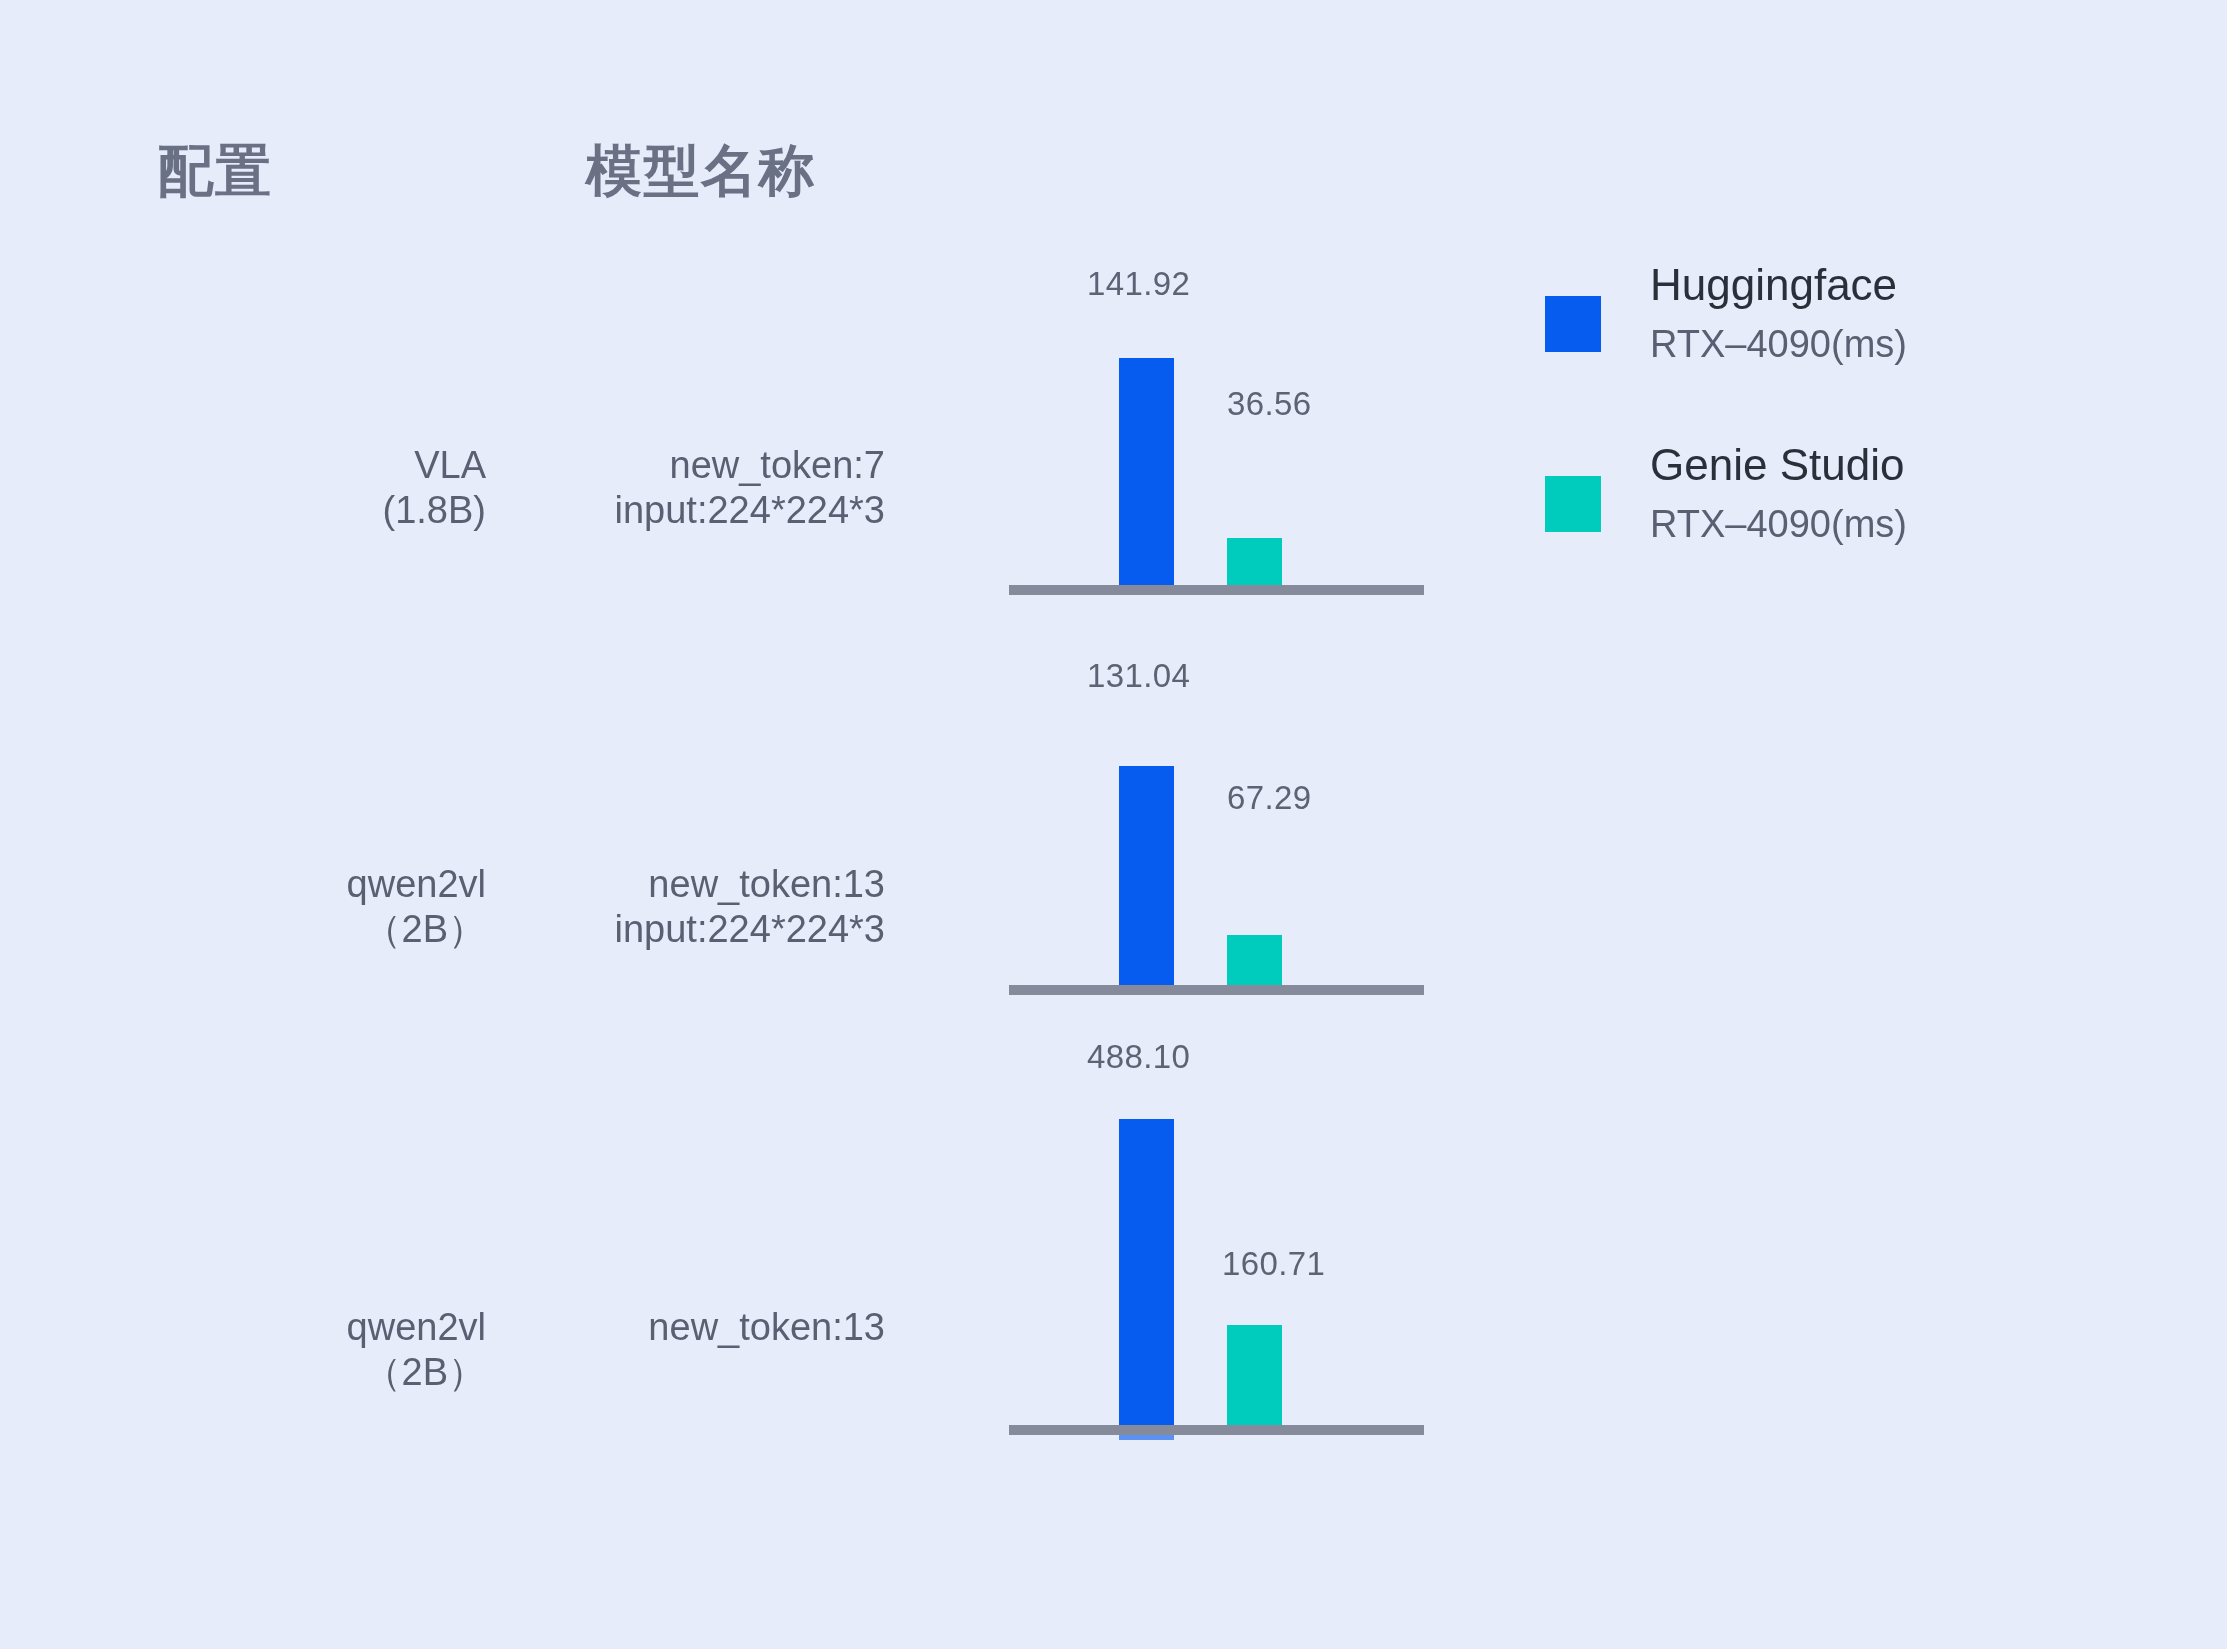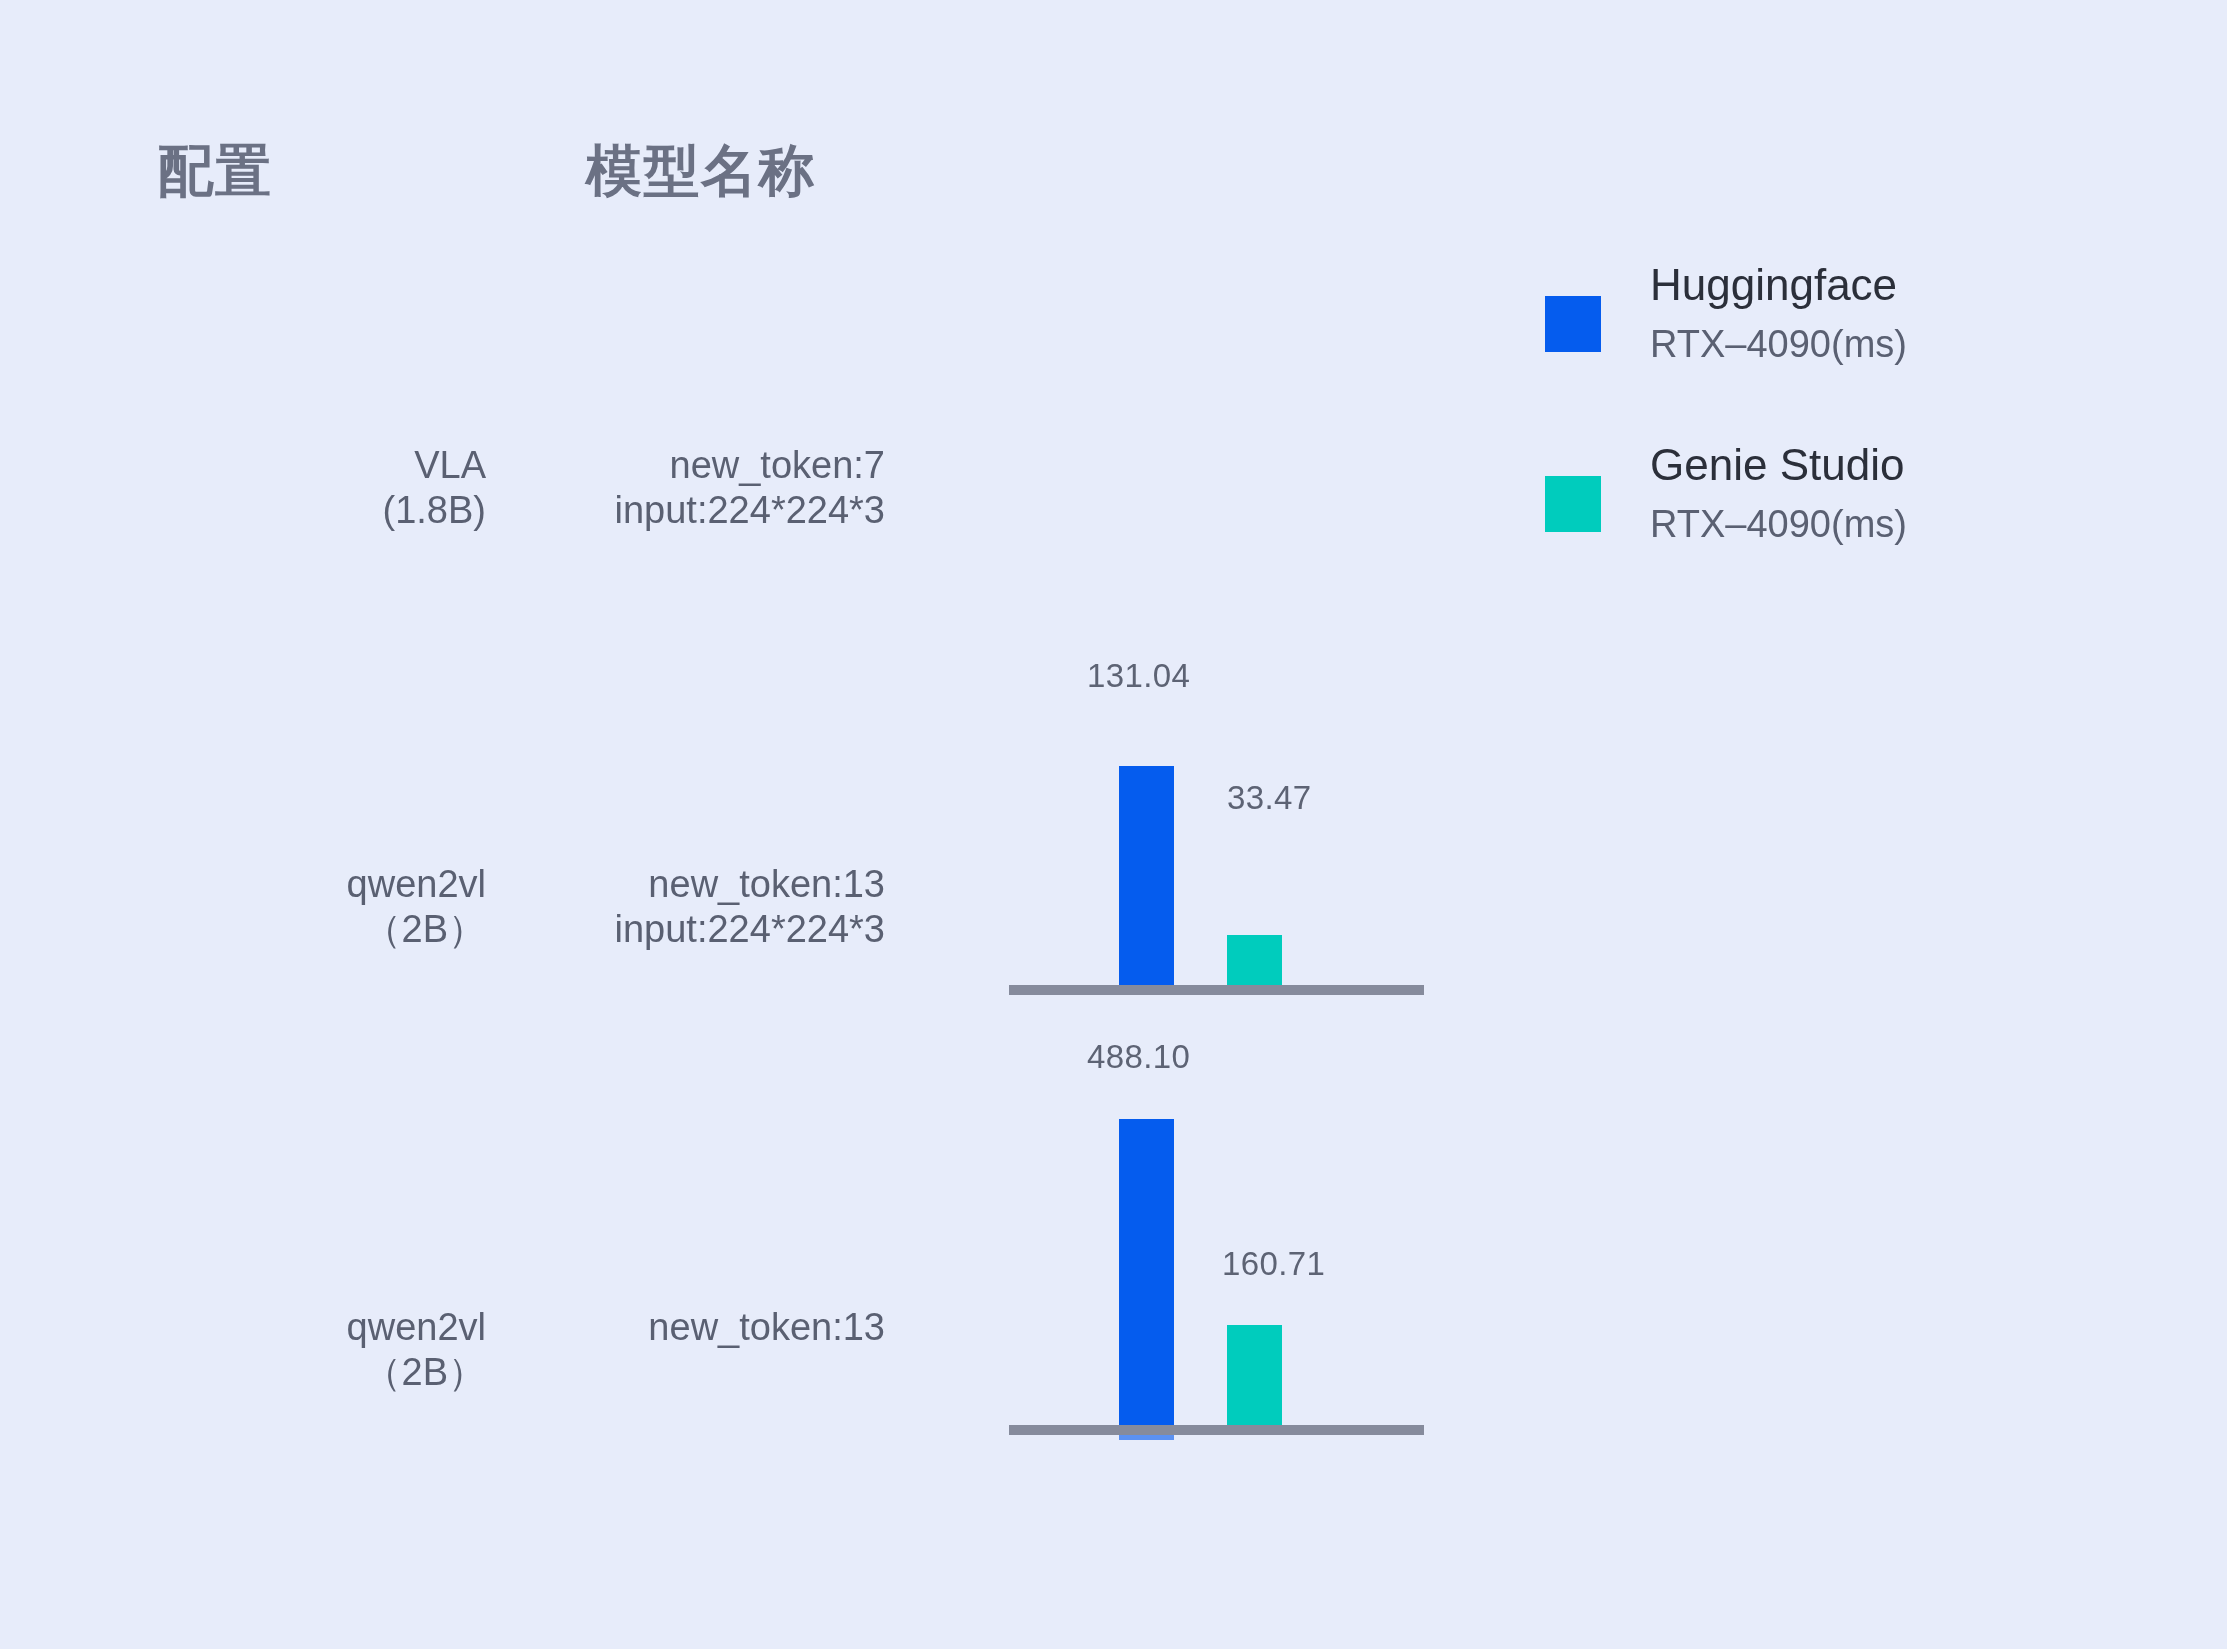--- a/index.html
+++ b/index.html
@@ -162,34 +162,41 @@
 
   <div class="row row-1">
     <div class="label-cell model">
       <div>VLA</div>
       <div>(1.8B)</div>
     </div>
     <div class="label-cell config">
       <div>new_token:7</div>
       <div>input:224*224*3</div>
     </div>
+    <div class="chart">
+      <div class="val" style="left:78px; top:30px;">141.92</div>
+      <div class="val" style="left:218px; top:150px;">36.56</div>
+      <div class="bar blue" style="height:228px;"></div>
+      <div class="bar teal" style="height:48px;"></div>
+      <div class="axis"></div>
+    </div>
   </div>
 
   <div class="row row-2">
     <div class="label-cell model">
       <div>qwen2vl</div>
       <div>（2B）</div>
     </div>
     <div class="label-cell config">
       <div>new_token:13</div>
       <div>input:224*224*3</div>
     </div>
     <div class="chart">
       <div class="val" style="left:78px; top:22px;">131.04</div>
-      <div class="val" style="left:218px; top:144px;">33.47</div>
+      <div class="val" style="left:218px; top:144px;">67.29</div>
       <div class="bar blue" style="height:220px;"></div>
       <div class="bar teal" style="height:51px;"></div>
       <div class="axis"></div>
     </div>
   </div>
 
   <div class="row row-3">
     <div class="label-cell model">
       <div>qwen2vl</div>
       <div>（2B）</div>

